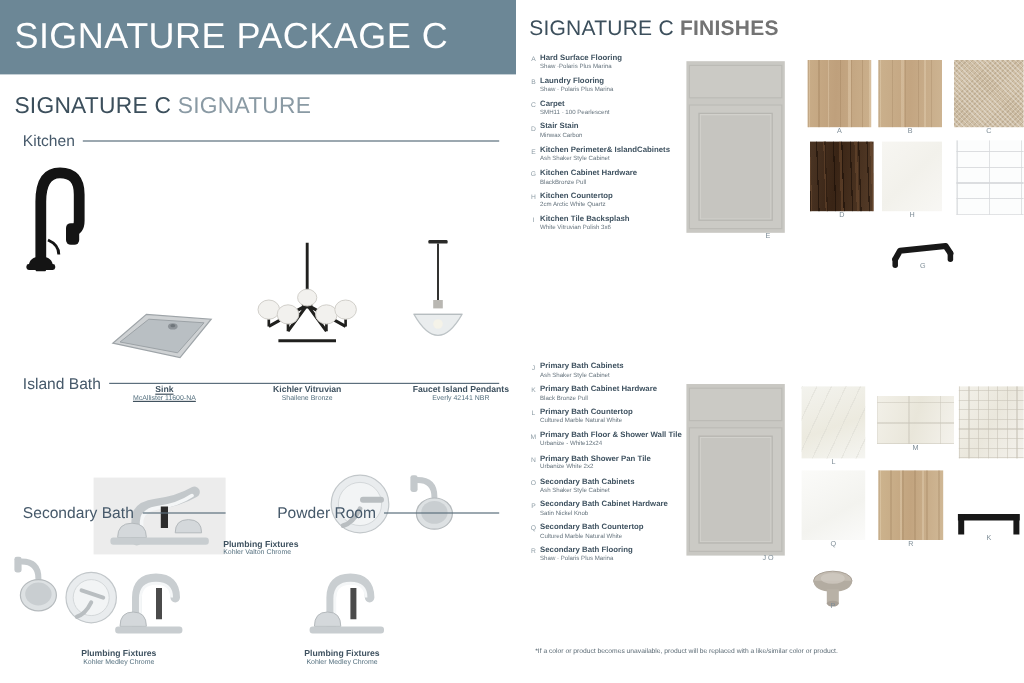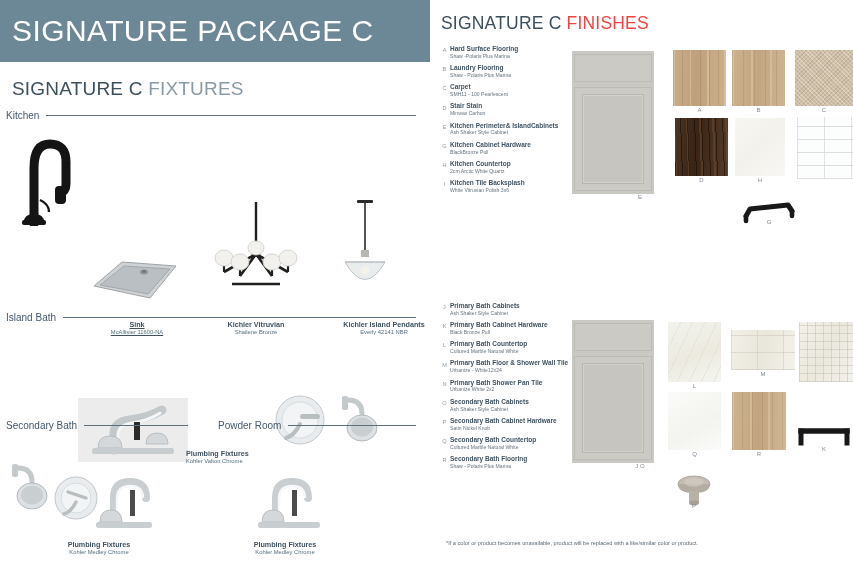--- a/index.html
+++ b/index.html
@@ -25,35 +25,35 @@
   
   .left { position:absolute; left:0; top:62px; width:430px; height:507px; }
   .fix-head {
     padding:16px 0 0 12px; font-size:19px; font-weight:400;
     letter-spacing:.2px; color:#3c4f5c; white-space:nowrap;
   }
   .fix-head .lite { color:#8a9aa4; }
 
   .sec-head { position:absolute; display:flex; align-items:center; }
   .sec-head .lbl {
-    font-size:10px; color:#46596a; white-space:nowrap; padding-right:7px;
+    font-size:13px; color:#46596a; white-space:nowrap; padding-right:7px;margin-left:13px;
   }
   .sec-head .rule { height:1px; background:#5c6f7d; }
 
   .fx { position:absolute; text-align:center; }
   .fx .cap { font-size:7.2px; font-weight:bold; color:#3f5260; line-height:1.28; }
   .fx .sub { font-size:5.8px; color:#55707f; line-height:1.28; }
 
   
   .right { position:absolute; left:436px; top:0; width:417px; height:569px; }
   .fin-head {
     padding:13px 0 0 5px; font-size:17.5px; font-weight:400; color:#3c4f5c;
     letter-spacing:.2px; white-space:nowrap;
   }
-  .fin-head .lite { color:#ef4444; }
+  .fin-head .lite { color:#737373;font-weight:bold; }
 
   .flist { position:absolute; left:3px; width:140px; }
   .frow { display:flex; margin-bottom:5.0px; }
   .frow .key {
     width:11px; flex:0 0 11px; font-size:5.6px; color:#8c9ba4;
     text-align:center; padding-top:2.2px;
   }
   .frow .txt { flex:1; }
   .frow .nm { font-size:6.5px; font-weight:bold; color:#3f5260; line-height:1.22; }
   .frow .ds { font-size:5.1px; color:#65737d; line-height:1.22; }
@@ -149,21 +149,21 @@
 <div class="page">
 
   <div class="banner">
     <div class="banner-title">SIGNATURE PACKAGE C</div>
   </div>
 
   <div class="left">
 
     <div class="fix-head">
       <span>SIGNATURE C</span>
-      <span class="lite">FIXTURES</span>
+      <span class="lite">SIGNATURE</span>
     </div>
 
     <div class="sec-head" style="left:6px; top:48px; width:410px;">
       <span class="lbl">Kitchen</span>
       <span class="rule" style="flex:1;"></span>
     </div>
 
     <div style="position:absolute; left:14px; top:68px; width:70px; height:96px;">
       <svg viewBox="0 0 70 96" width="70" height="96">
         <path d="M20 94 L20 60 Q20 44 20 38 Q20 14 36 14 Q52 14 52 32 L52 54 Q52 62 46 62" fill="none" stroke="#141414" stroke-width="9" stroke-linecap="round"></path>
@@ -213,21 +213,21 @@
       <svg viewBox="0 0 58 100" width="58" height="100">
         <rect x="21" y="0" width="16" height="3" rx="1" fill="#2a2a28"></rect>
         <line x1="29" y1="3" x2="29" y2="50" stroke="#2a2a28" stroke-width="1.6"></line>
         <rect x="25" y="50" width="8" height="7" fill="#b9b7b2"></rect>
         <path d="M9 62 Q29 97 49 62 Z" fill="#e8eced" stroke="#b6bdc0" stroke-width="1" opacity=".9"></path>
         <path d="M9 62 L49 62" stroke="#b6bdc0" stroke-width="1"></path>
         <circle cx="29" cy="70" r="4" fill="#f6f3e8" opacity=".9"></circle>
       </svg>
     </div>
     <div class="fx" style="left:330px; top:258px; width:108px;">
-      <div class="cap">Kichler Island Pendants</div>
+      <div class="cap">Faucet Island Pendants</div>
       <div class="sub">Everly 42141 NBR</div>
     </div>
 
     <div class="sec-head" style="left:6px; top:250px; width:410px;">
       <span class="lbl">Island Bath</span>
       <span class="rule" style="flex:1;"></span>
     </div>
 
     <div style="position:absolute; left:78px; top:336px; width:110px; height:64px; background:#ececec;">
       <svg viewBox="0 0 110 64" width="110" height="64">

